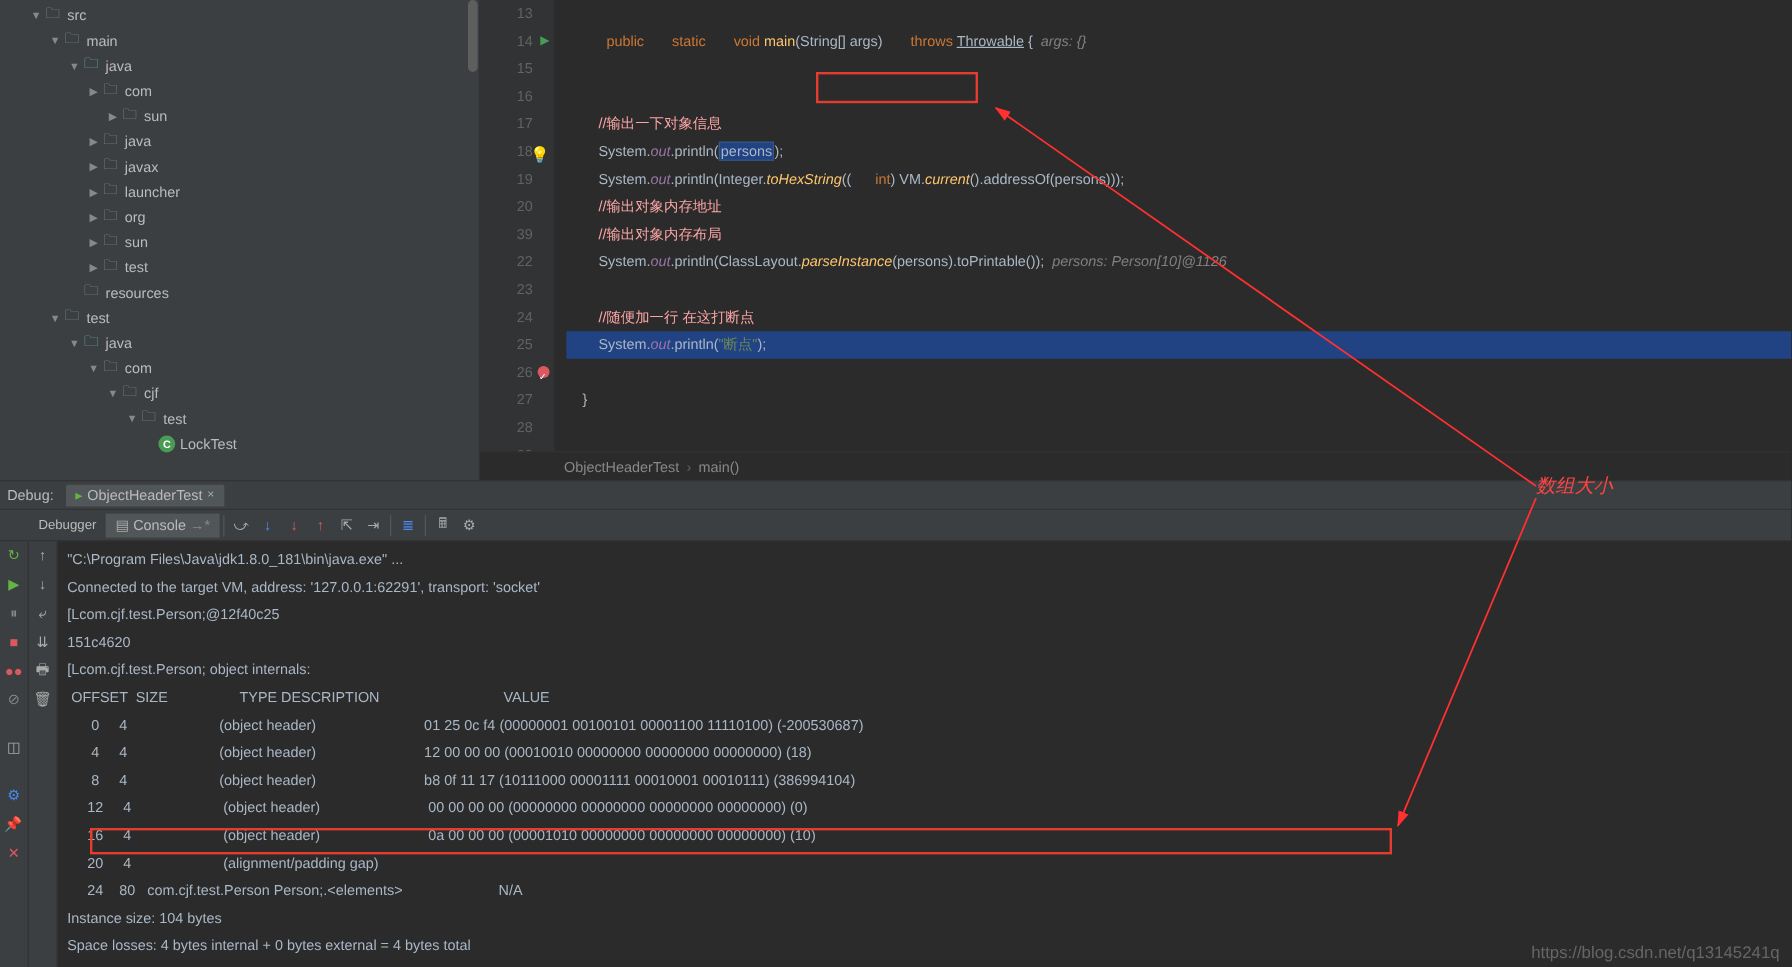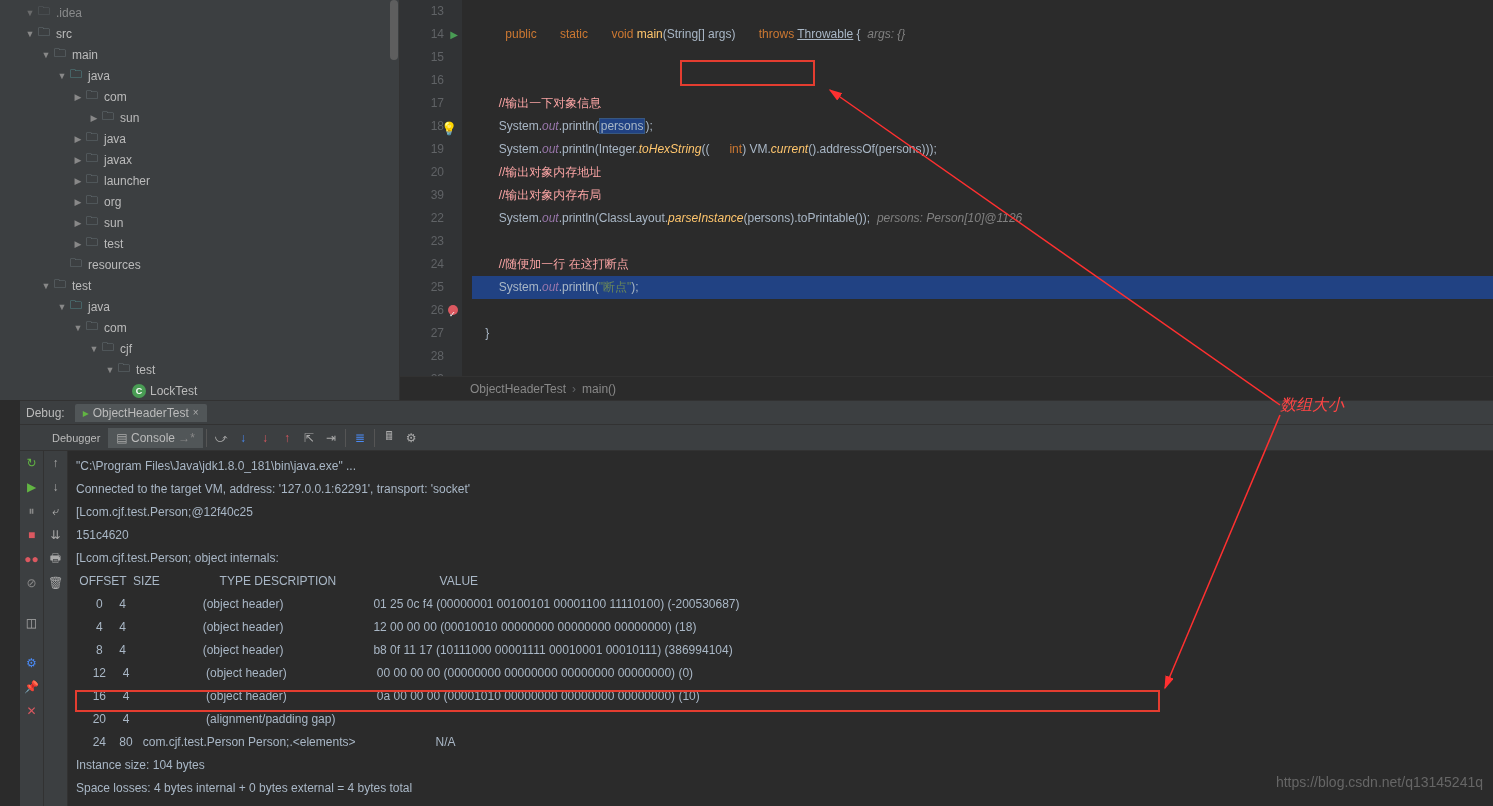--- a/index.html
+++ b/index.html
@@ -34,50 +34,45 @@
 .str { color:#6a8759; }
 .num { color:#6897bb; }
 .com { color:#fca5a5; }
 .com-it { color:#808080; font-style:italic; }
 .fn { color:#ffc66d; }
 .field { color:#9876aa; font-style:italic; }
 .hl-box { background:#214283; border:1px solid #375780; padding:0 1px; }
 .red-box { border:2px solid #e43d30; position:absolute; }
 .breadcrumb { height:24px; background:#2b2b2b; border-top:1px solid #323232; display:flex; align-items:center; padding-left:70px; color:#888; gap:6px; font-size:12px; }
 
-.debug-panel { height:406px; border-top:1px solid #323232; background:#2b2b2b; display:flex; flex-direction:column;margin-left:20px; }
+.debug-panel { height:406px; border-top:1px solid #323232; background:#2b2b2b; display:flex; flex-direction:column; }
 .debug-header { height:24px; background:#3c3f41; display:flex; align-items:center; padding:0 6px; color:#bbb; border-bottom:1px solid #323232; }
 .debug-header .lbl { margin-right:10px; }
 .tab-btn { background:#515658; padding:2px 8px; margin-right:4px; border-radius:2px 2px 0 0; font-size:11px; display:flex; align-items:center; gap:4px; }
 .close-x { color:#aaa; font-size:10px; }
 .debug-toolbar { height:26px; display:flex; align-items:center; background:#3c3f41; border-bottom:1px solid #323232; }
 .tb-btn { padding:3px 8px; color:#bbb; cursor:pointer; font-size:11px; }
 .tb-btn.active { background:#515658; }
 .tb-sep { width:1px; height:18px; background:#555; margin:0 3px; }
 .tb-icon { width:22px; height:22px; display:flex; align-items:center; justify-content:center; color:#aaa; cursor:pointer; }
 .debug-body { flex:1; display:flex; }
 .debug-left { width:24px; background:#3c3f41; display:flex; flex-direction:column; align-items:center; padding-top:4px; gap:8px; border-right:1px solid #323232; }
 .debug-left2 { width:24px; background:#3c3f41; display:flex; flex-direction:column; align-items:center; padding-top:4px; gap:8px; border-right:1px solid #323232; }
 .dl-icon { width:16px; height:16px; display:flex; align-items:center; justify-content:center; color:#aaa; cursor:pointer; font-size:12px; }
 .console { flex:1; font-family:Consolas,monospace; line-height:23px; padding:4px 8px; color:#a9b7c6; white-space:pre; position:relative; }
-.watermark { position:absolute; right:10px; bottom:16px; color:#666; font-size:14px; font-family:Arial; }
+.watermark { position:absolute; right:10px; bottom:5px; color:#666; font-size:14px; font-family:Arial; }
 .annotation-label { position:absolute; color:#ff4444; font-size:16px; font-family:"Microsoft YaHei",sans-serif; font-style:italic; }
 svg.arrow-ann { position:absolute; pointer-events:none; }
 </style>
 </head>
 <body>
 
 <div class="main">
   <div class="sidebar">
     <div class="tree" id="tree">
-        <div class="tree-item" style="padding-left: 24px; opacity: 0.6;">
-          <span class="arrow down"></span>
-          <span class="folder-icon grey">🗀</span>
-          <span>.idea</span>
-        </div>
         <div class="tree-item" style="padding-left: 24px;">
           <span class="arrow down"></span>
           <span class="folder-icon blue">🗀</span>
           <span>src</span>
         </div>
         <div class="tree-item" style="padding-left: 40px;">
           <span class="arrow down"></span>
           <span class="folder-icon blue">🗀</span>
           <span>main</span>
         </div>

